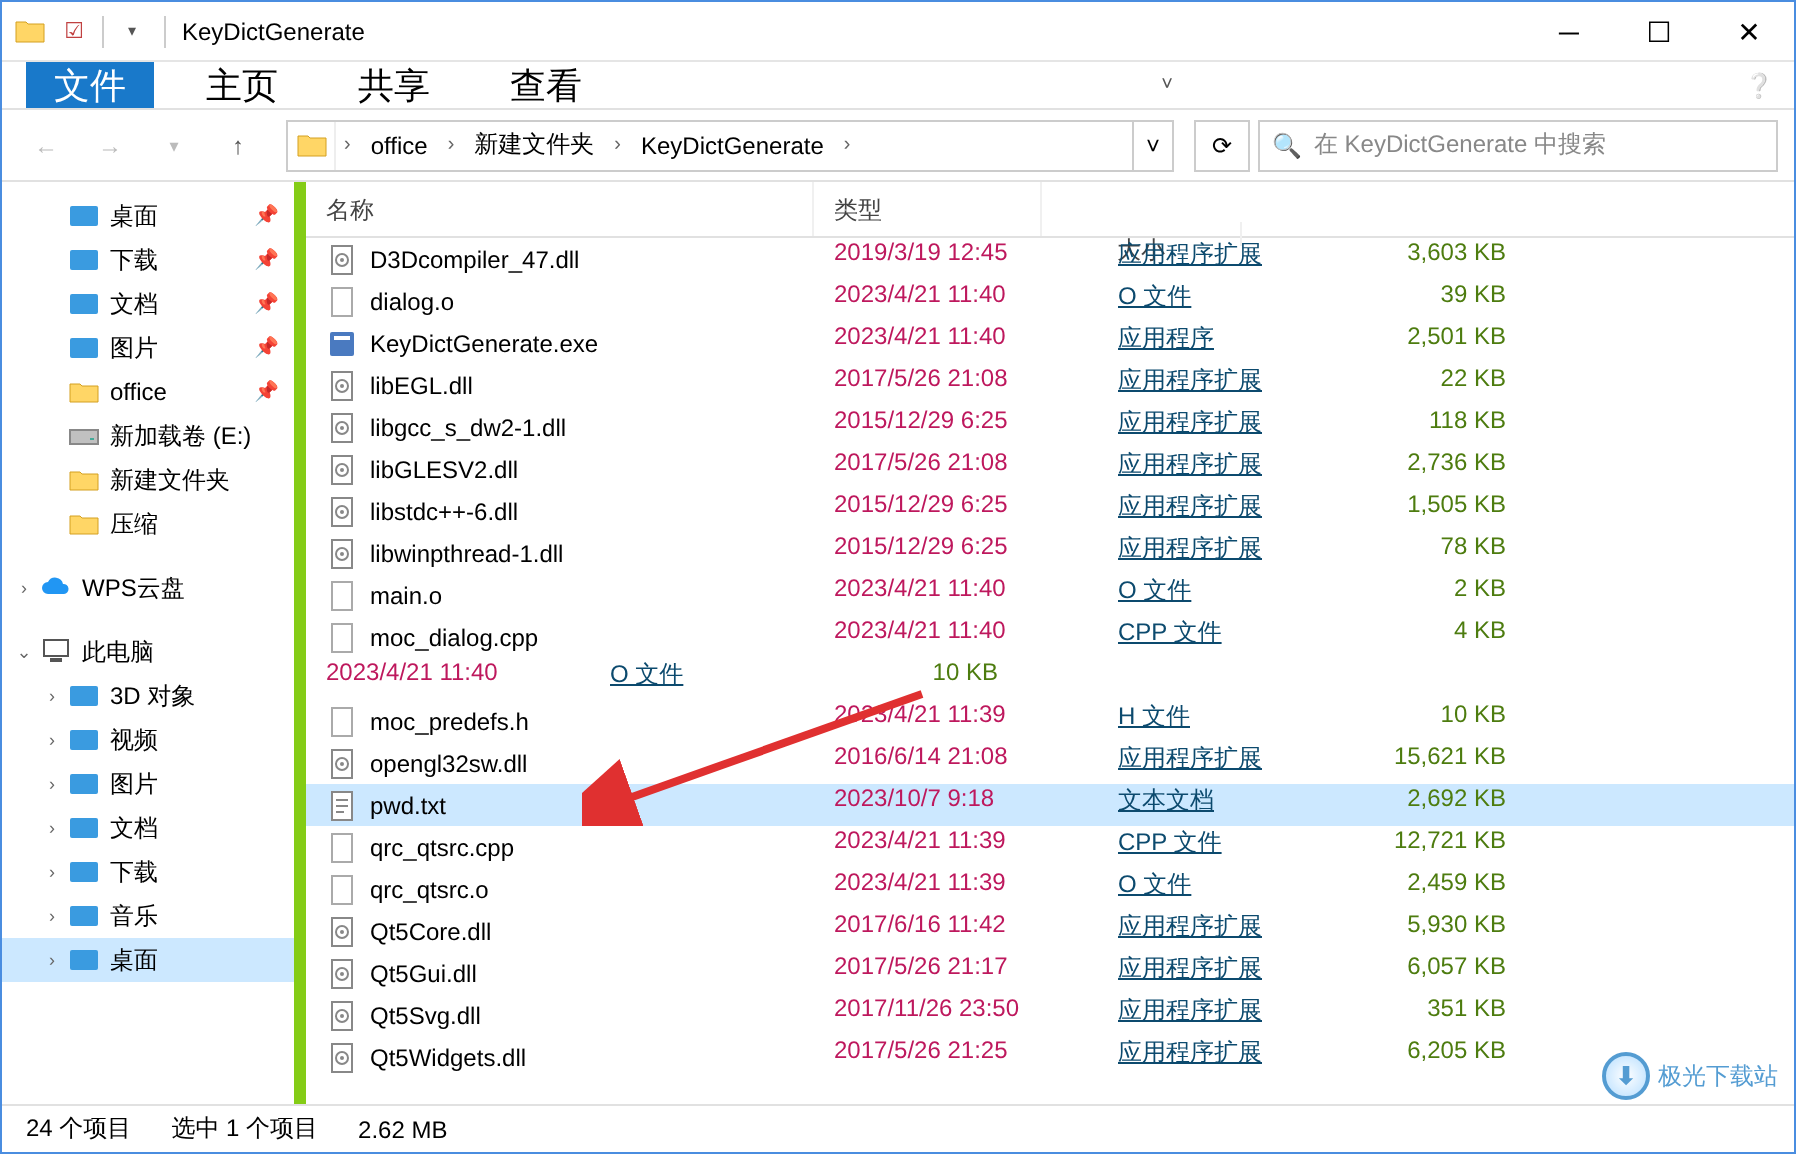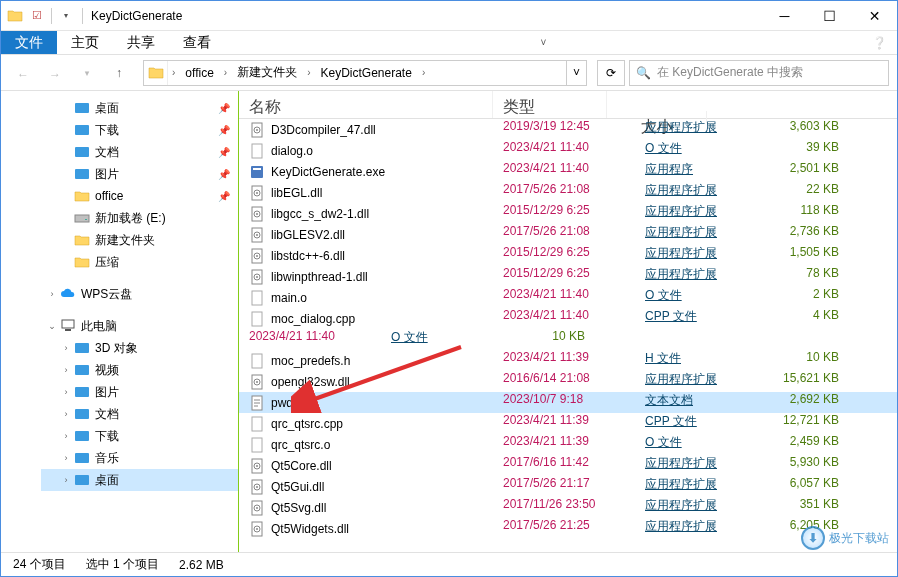--- a/index.html
+++ b/index.html
@@ -6,49 +6,49 @@
 body { width: 898px; height: 577px; background: #fff; font-size: 12px; color: #000; overflow: hidden; position: relative; border: 1px solid #4a8de0; }
 .titlebar { height: 30px; background: #fff; display: flex; align-items: center; border-bottom: 1px solid #e5e5e5; }
 .title-icons { display: flex; gap: 2px; align-items: center; padding: 0 4px; }
 .title-icon { width: 20px; height: 20px; display: flex; align-items: center; justify-content: center; }
 .title-sep { width: 1px; height: 16px; background: #ccc; margin: 0 2px; }
 .title-text { flex: 1; padding-left: 6px; font-size: 12px; }
 .win-controls { display: flex; }
 .win-btn { width: 45px; height: 29px; display: flex; align-items: center; justify-content: center; font-size: 14px; cursor: default; }
 
 .ribbon-tabs { height: 24px; display: flex; align-items: stretch; background: #fff; border-bottom: 1px solid #e1e1e1; }
-.tab { padding: 3px 14px; font-size: 14px; cursor: default; display: flex; align-items: center; }
+.tab { padding: 3px 14px; font-size: 18px; cursor: default; display: flex; align-items: center; margin-left: 12px; }
 .tab.file { background: #1979ca; color: #fff; }
 .ribbon-toggle { margin-left: auto; padding: 0 10px; display: flex; align-items: center; }
 
 .nav-row { height: 36px; display: flex; align-items: center; background: #fff; padding: 0 8px; gap: 4px; border-bottom: 1px solid #e1e1e1; }
 .nav-btn { width: 28px; height: 28px; display: flex; align-items: center; justify-content: center; color: #555; cursor: default; }
 .nav-btn.disabled { color: #bbb; }
 .breadcrumb { flex: 1; display: flex; align-items: center; height: 26px; border: 1px solid #ccc; background: #fff; margin: 0 6px; }
 .bc-icon { width: 24px; display: flex; align-items: center; justify-content: center; border-right: 1px solid #eee; height: 100%; }
 .bc-item { padding: 0 6px; height: 100%; display: flex; align-items: center; cursor: default; font-size: 12px; }
 .bc-arrow { padding: 0 4px; color: #666; font-size: 10px; }
 .bc-dd { padding: 0 6px; border-left: 1px solid #ccc; height: 100%; display: flex; align-items: center; }
 .refresh-btn { width: 28px; height: 26px; border: 1px solid #ccc; display: flex; align-items: center; justify-content: center; }
 .search-box { width: 260px; height: 26px; border: 1px solid #ccc; display: flex; align-items: center; padding: 0 6px; color: #888; }
 
 .main-area { display: flex; height: 461px; }
-.sidebar { width: 198px; border-right: 1px solid #84cc16; overflow-y: auto; padding-top: 6px; background: #fff; margin-left: 40px; }
+.sidebar { width: 152px; border-right: 6px solid #84cc16; overflow-y: auto; padding-top: 6px; background: #fff; }
 .tree-item { display: flex; align-items: center; height: 22px; padding-left: 4px; cursor: default; }
 .tree-item.active { background: #cce8ff; }
 .tree-exp { width: 14px; font-size: 9px; color: #666; text-align: center; }
 .tree-icon { width: 18px; height: 18px; display: flex; align-items: center; justify-content: center; margin-right: 4px; }
 .tree-label { flex: 1; font-size: 12px; white-space: nowrap; overflow: hidden; }
 .tree-pin { width: 16px; color: #888; font-size: 10px; margin-right: 4px; }
 .tree-item.depth1 { padding-left: 18px; }
 .tree-spacer { height: 10px; }
 
 .file-list { flex: 1; display: flex; flex-direction: column; background: #fff; }
 .list-header { display: flex; height: 28px; border-bottom: 1px solid #e1e1e1; }
-.col-h { padding: 6px 10px; font-size: 16px; color: #444; border-right: 1px solid #f0f0f0; cursor: default; }
+.col-h { padding: 6px 10px; font-size: 12px; color: #444; border-right: 1px solid #f0f0f0; cursor: default; }
 .col-name { width: 254px; }
 .col-date { width: 142px; }
 .col-type { width: 114px; }
 .col-size { width: 100px; text-align: center; margin-top: 20px; }
 .list-body { flex: 1; overflow-y: auto; }
 .row { display: flex; height: 21px; cursor: default; }
 .row.selected { background: #cce8ff; }
 .c-name { width: 254px; padding-left: 10px; display: flex; align-items: center; gap: 6px; overflow: hidden; }
 .c-date { width: 142px; padding-left: 10px; color: #be185d; }
 .c-type { width: 114px; padding-left: 10px; color: #0c4a6e; text-decoration: underline; }

